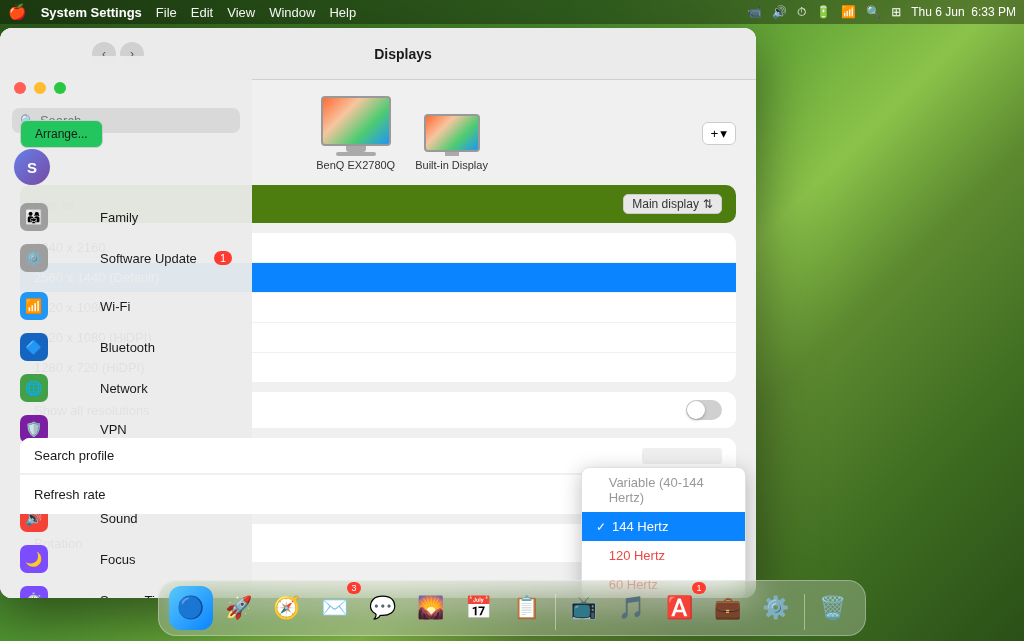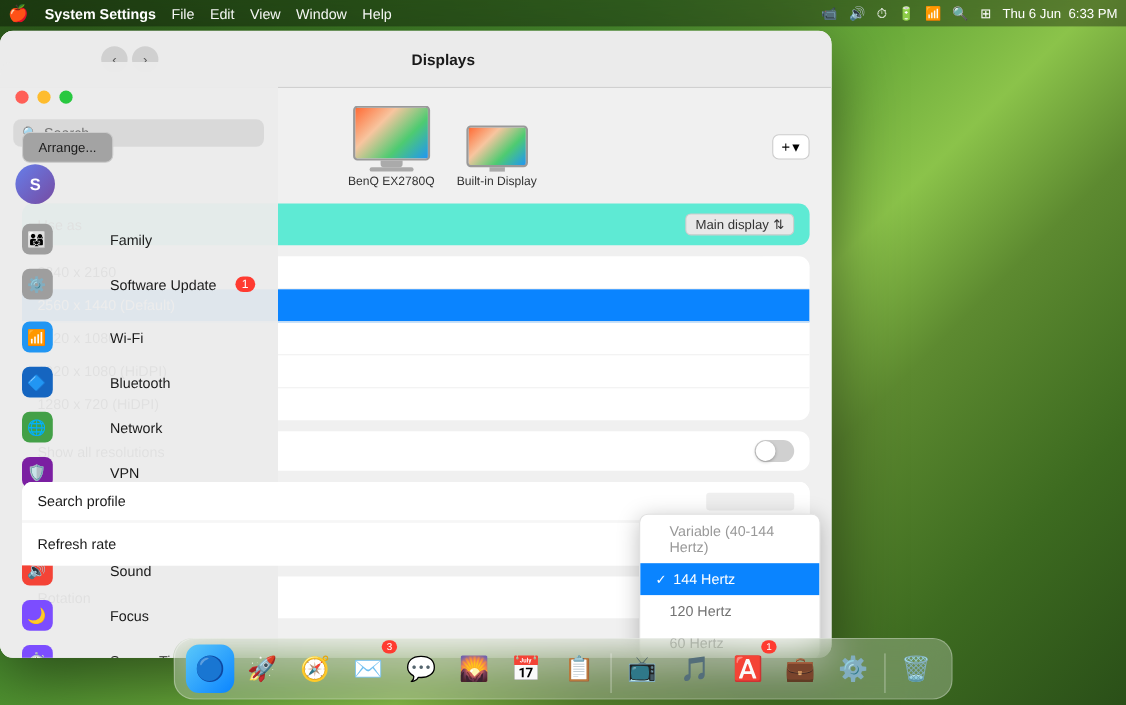--- a/index.html
+++ b/index.html
@@ -135,21 +135,21 @@
     }
     .monitors-controls {
       display: flex;
       align-items: center;
       margin-bottom: 14px;
       position: relative;
     }
 
     
     .settings-card {
-      background: #5eead4;
+      background: #4d7c0f;
       border-radius: 10px;
       overflow: hidden;
       margin-bottom: 10px;
     }
     .setting-row {
       display: flex;
       align-items: center;
       padding: 9px 14px;
       border-bottom: 1px solid #f0f0f0;
       min-height: 36px;
@@ -226,21 +226,21 @@
       background: white;
       border-radius: 8px;
       box-shadow: 0 4px 20px rgba(0,0,0,0.25);
       z-index: 200;
       overflow: hidden;
       border: 1px solid #e0e0e0;
     }
     .dropdown-item {
       padding: 7px 14px;
       font-size: 13px;
-      color: #737373;
+      color: #ef4444;
       cursor: pointer;
       display: flex;
       align-items: center;
       gap: 6px;
     }
     .dropdown-item.disabled-item {
       color: #999;
     }
     .dropdown-item.active-item {
       background: #0a84ff;
@@ -269,21 +269,21 @@
     
     .rotation-section {
       background: white;
       border-radius: 10px;
       margin-bottom: 10px;
     }
     .bottom-btn {
       padding: 6px 14px;
       border-radius: 7px;
       border: 1px solid #ccc;
-      background: #a3a3a3;
+      background: #22c55e;
       font-size: 13px;
       cursor: pointer;
       color: #1a1a1a;
     }
 
     
     .sidebar {
       position: absolute;
       top: 28px;
       left: 0;

